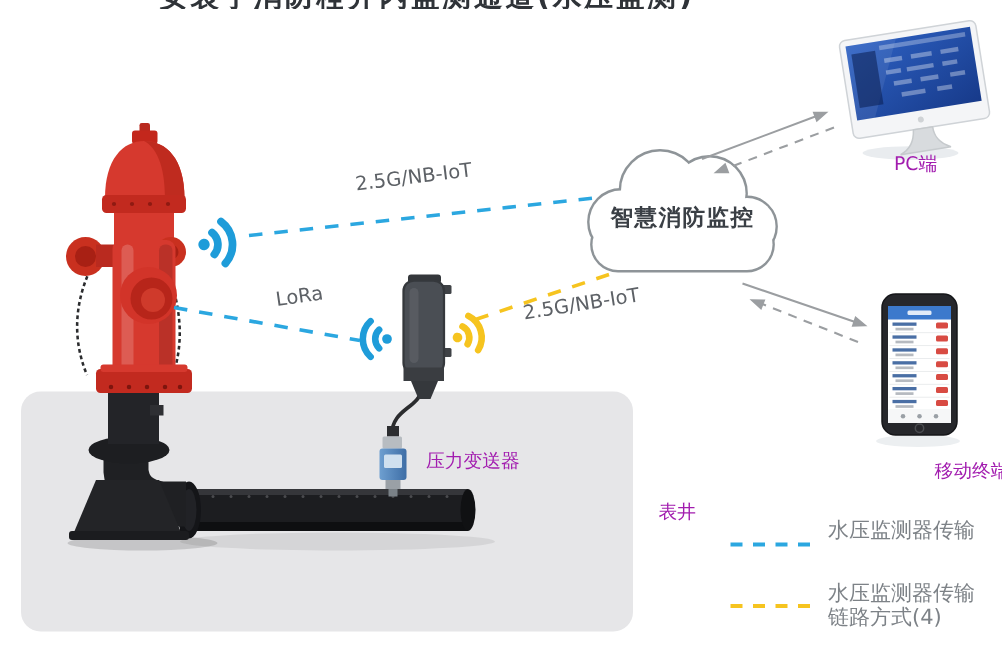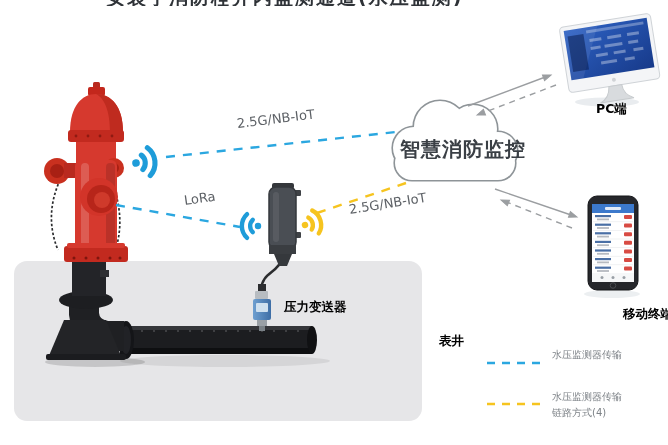--- a/index.html
+++ b/index.html
@@ -6,25 +6,25 @@
   #stage{
     position:relative;width:668px;height:445px;background:#ffffff;overflow:hidden;
     font-family:"DejaVu Sans","Liberation Sans",sans-serif;
   }
   .abs{position:absolute;}
   
   .title-clip{left:106px;top:0;width:420px;height:6px;overflow:hidden;}
   .title-clip span{display:block;margin-top:-15px;font-size:19px;font-weight:600;
     color:#2f3338;letter-spacing:2px;white-space:nowrap;}
   
-  .lbl{color:#000000;font-size:12.5px;line-height:14px;white-space:nowrap;font-weight:bold;}
+  .lbl{color:#a21caf;font-size:12.5px;line-height:14px;white-space:nowrap;}
   .linklbl{color:#5d6166;font-size:13px;white-space:nowrap;transform-origin:left center;}
   .cloud-text{width:110px;text-align:center;color:#3a3f45;font-weight:700;
-    font-size:20px;letter-spacing:1px;white-space:nowrap;}
-  .legend-text{color:#7d8287;font-size:10px;line-height:15.5px;white-space:nowrap;}
+    font-size:15px;letter-spacing:1px;white-space:nowrap;}
+  .legend-text{color:#7d8287;font-size:14px;line-height:15.5px;white-space:nowrap;}
 </style>
 </head>
 <body>
 
 <div id="stage">
 
   <div class="abs title-clip">
     <span>安装于消防栓井内监测通道(水压监测)</span>
   </div>
 

